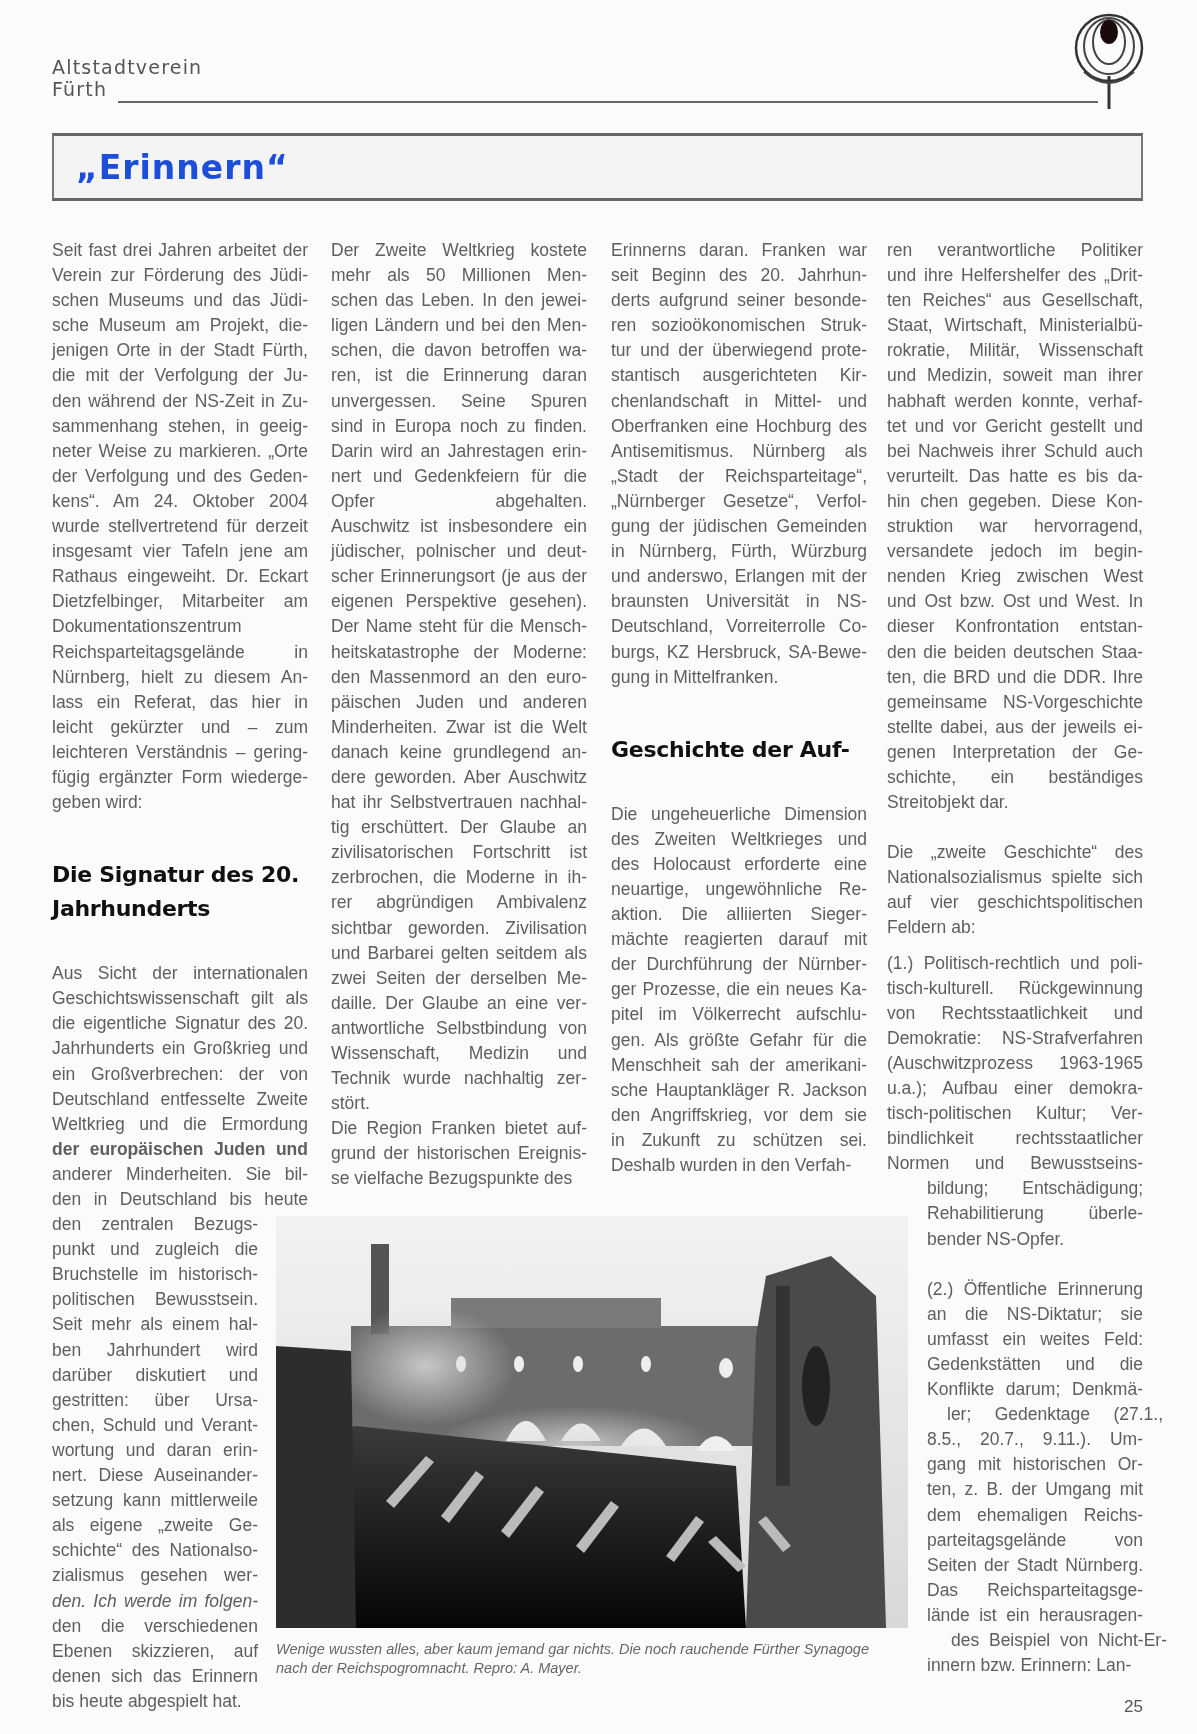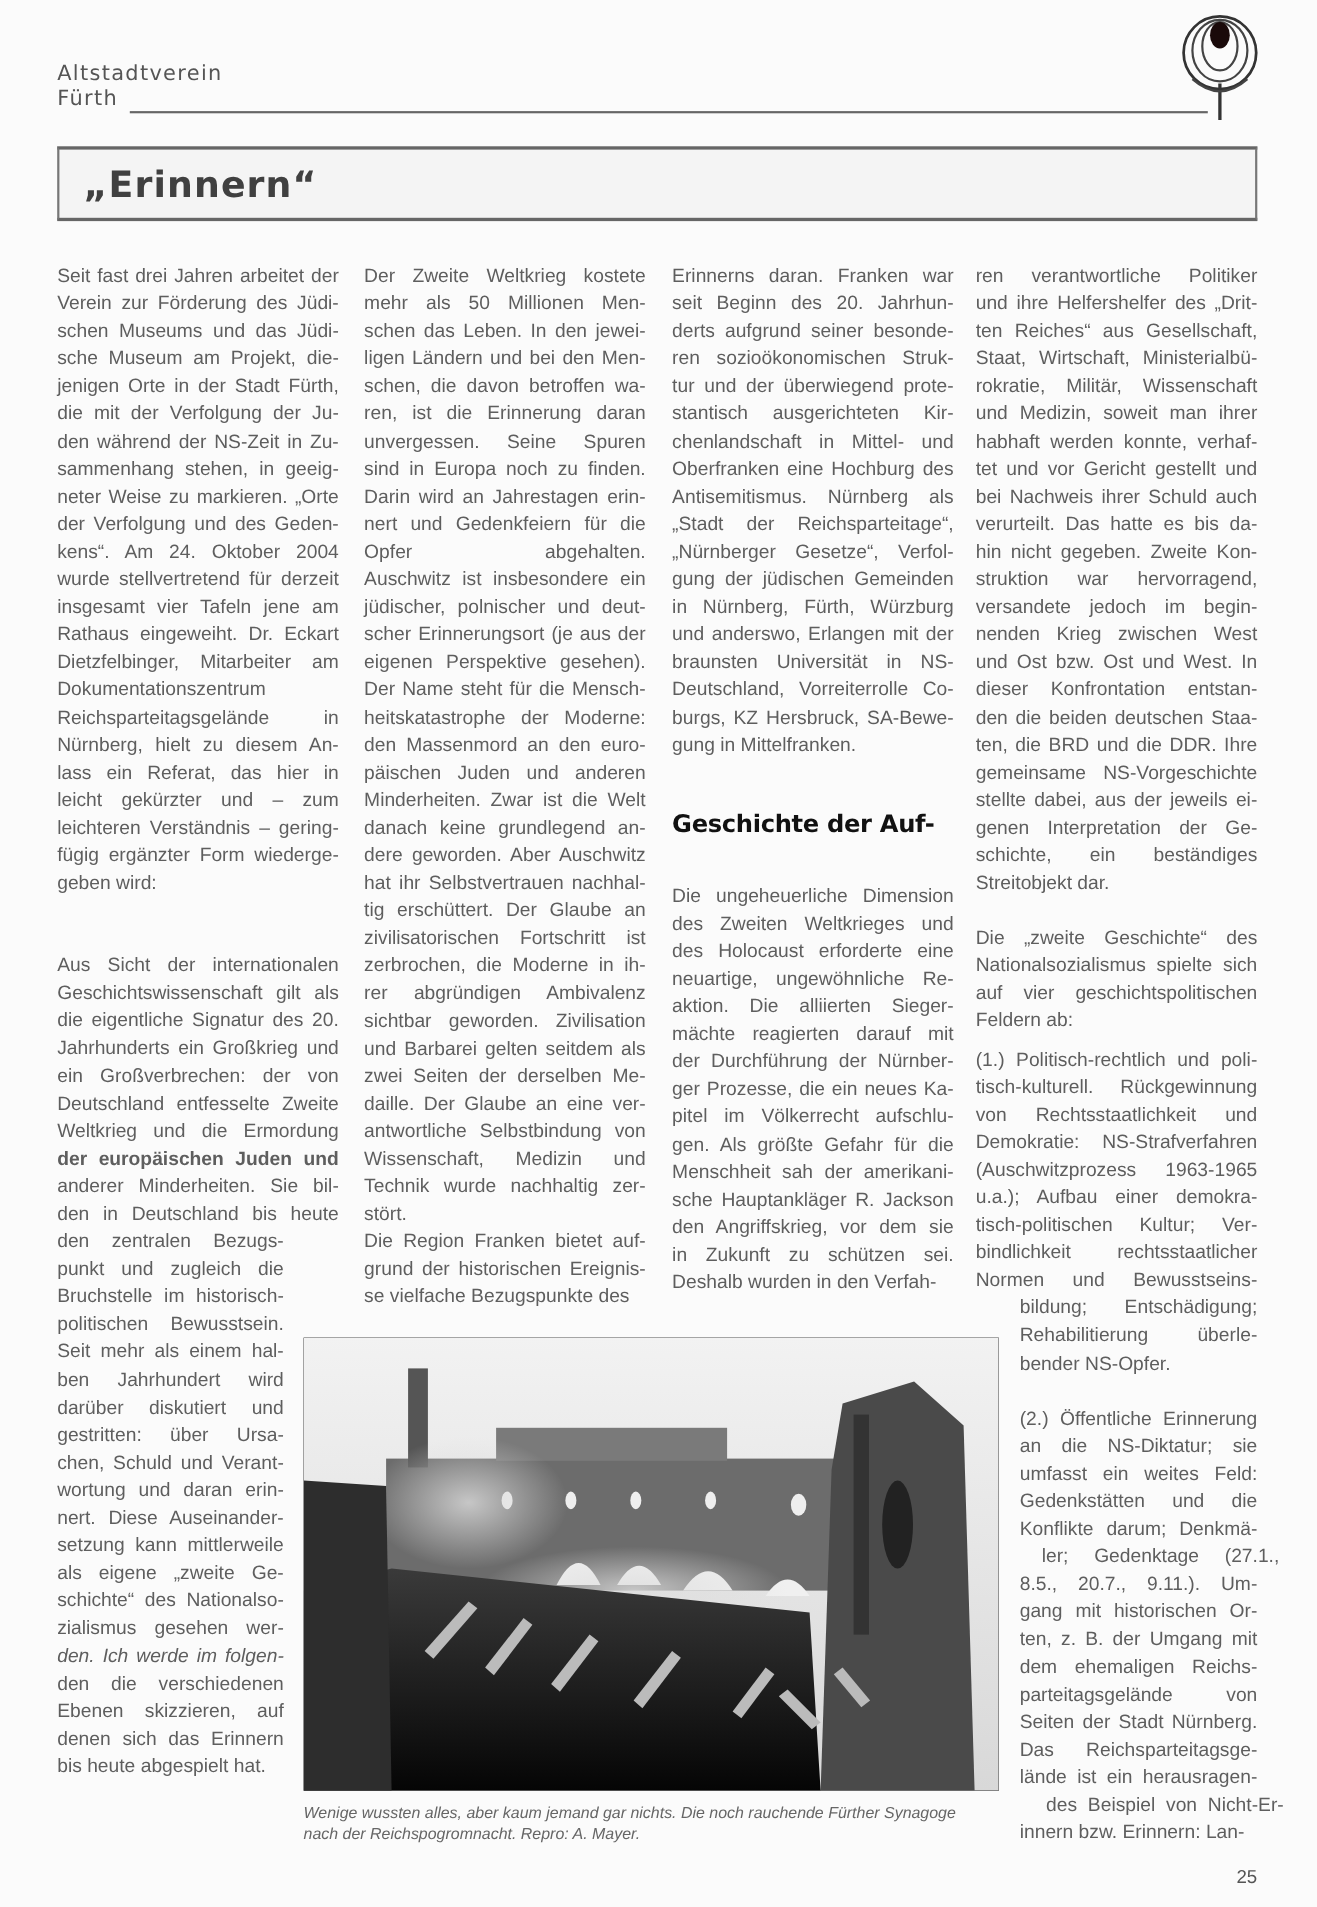--- a/index.html
+++ b/index.html
@@ -1,21 +1,21 @@
 <!DOCTYPE html>
 <html><head>
 <meta charset="utf-8">
 <style>
   html,body{margin:0;padding:0;background:#fbfbfb;}
   body{width:1197px;height:1734px;position:relative;overflow:hidden;font-family:"Liberation Sans Narrow","Liberation Sans",sans-serif;color:#555;}
   .hdr-org{position:absolute;left:52px;top:56px;font-size:19px;line-height:22px;color:#555;letter-spacing:1.2px;font-family:"DejaVu Sans",sans-serif;}
   .hdr-rule{position:absolute;left:118px;top:101px;width:980px;height:0;border-top:2px solid #666;}
   .logo{position:absolute;left:1072px;top:12px;width:74px;height:98px;}
   .title-box{position:absolute;left:52px;top:133px;width:1091px;height:68px;border-top:3px solid #666;border-bottom:3px solid #666;border-left:2px solid #777;border-right:2px solid #777;background:#f4f4f4;box-sizing:border-box;}
-  .title{position:absolute;left:22px;top:12px;font-size:33px;font-weight:bold;color:#404040;letter-spacing:1px;font-family:"DejaVu Sans",sans-serif;}
+  .title{position:absolute;left:22px;top:12px;font-size:33px;font-weight:bold;color:#1d4ed8;letter-spacing:1px;font-family:"DejaVu Sans",sans-serif;}
   .col{position:absolute;font-size:17.5px;line-height:25.1px;color:#5e5e5e;}
   .col .ln{display:block;white-space:nowrap;text-align:justify;text-align-last:justify;height:25.1px;overflow:visible;}
   .col .ln.last{text-align-last:left;}
   .col .gap{display:block;height:25px;}
   .col .sgap{display:block;height:10px;}
   .head{display:block;font-family:"DejaVu Sans",sans-serif;font-weight:bold;font-size:22px;line-height:34px;color:#111;letter-spacing:-0.3px;}
   #c1{left:52px;top:238px;width:256px;}
   #c2{left:331px;top:238px;width:256px;}
   #c3{left:611px;top:238px;width:256px;}
   #c4{left:887px;top:238px;width:256px;}
@@ -64,20 +64,25 @@
       <span class="ln" style="display: block;">Dokumentationszentrum</span>
       <span class="ln" style="display: block;">Reichsparteitagsgelände in</span>
       <span class="ln" style="display: block;">Nürnberg, hielt zu diesem An-</span>
       <span class="ln" style="display: block;">lass ein Referat, das hier in</span>
       <span class="ln" style="display: block;">leicht gekürzter und – zum</span>
       <span class="ln" style="display: block;">leichteren Verständnis – gering-</span>
       <span class="ln" style="display: block;">fügig ergänzter Form wiederge-</span>
       <span class="ln last" style="display: block;">geben wird:</span>
     </div>
     <span class="gap"></span>
+    <div style="margin-top: 18px;">
+      <span class="head">Die Signatur des 20.</span>
+      <span class="head">Jahrhunderts</span>
+      <span class="sgap"></span>
+    </div>
     <span class="gap"></span>
     <div>
       <span class="ln" style="display: block;">Aus Sicht der internationalen</span>
       <span class="ln" style="display: block;">Geschichtswissenschaft gilt als</span>
       <span class="ln" style="display: block;">die eigentliche Signatur des 20.</span>
       <span class="ln" style="display: block;">Jahrhunderts ein Großkrieg und</span>
       <span class="ln" style="display: block;">ein Großverbrechen: der von</span>
       <span class="ln" style="display: block;">Deutschland entfesselte Zweite</span>
       <span class="ln" style="display: block;">Weltkrieg und die Ermordung</span>
       <span class="ln" style="display: block; font-weight: bold;">der europäischen Juden und</span>
@@ -197,21 +202,21 @@
       <span class="ln">ren verantwortliche Politiker</span>
       <span class="ln">und ihre Helfershelfer des „Drit-</span>
       <span class="ln">ten Reiches“ aus Gesellschaft,</span>
       <span class="ln">Staat, Wirtschaft, Ministerialbü-</span>
       <span class="ln">rokratie, Militär, Wissenschaft</span>
       <span class="ln">und Medizin, soweit man ihrer</span>
       <span class="ln">habhaft werden konnte, verhaf-</span>
       <span class="ln">tet und vor Gericht gestellt und</span>
       <span class="ln">bei Nachweis ihrer Schuld auch</span>
       <span class="ln">verurteilt. Das hatte es bis da-</span>
-      <span class="ln">hin nicht gegeben. Zweite Kon-</span>
+      <span class="ln">hin chen gegeben. Diese Kon-</span>
       <span class="ln">struktion war hervorragend,</span>
       <span class="ln">versandete jedoch im begin-</span>
       <span class="ln">nenden Krieg zwischen West</span>
       <span class="ln">und Ost bzw. Ost und West. In</span>
       <span class="ln">dieser Konfrontation entstan-</span>
       <span class="ln">den die beiden deutschen Staa-</span>
       <span class="ln">ten, die BRD und die DDR. Ihre</span>
       <span class="ln">gemeinsame NS-Vorgeschichte</span>
       <span class="ln">stellte dabei, aus der jeweils ei-</span>
       <span class="ln">genen Interpretation der Ge-</span>

